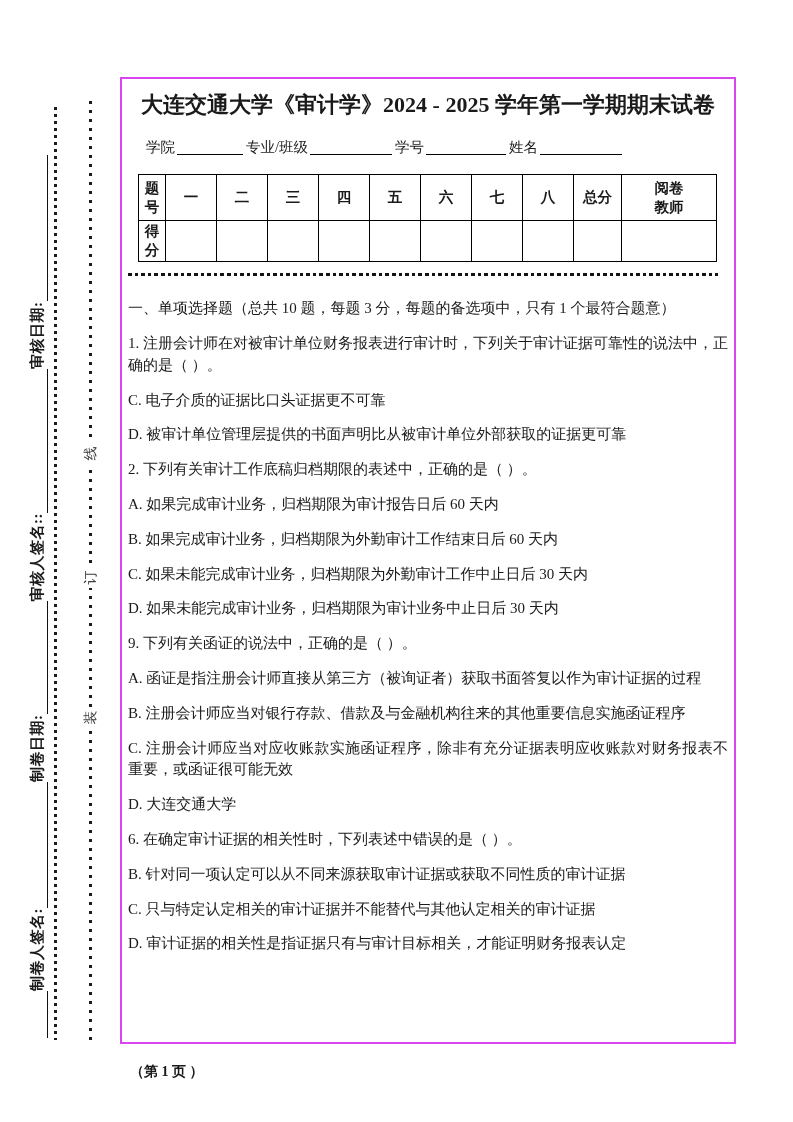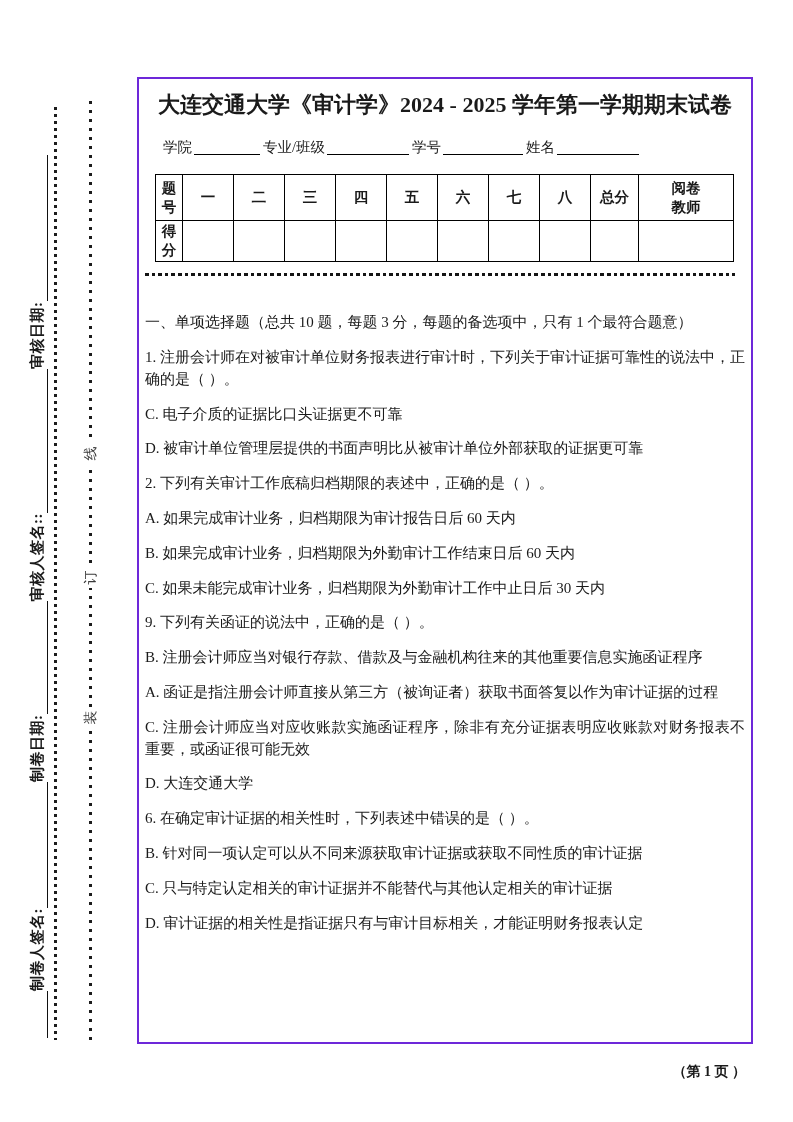--- a/index.html
+++ b/index.html
@@ -59,23 +59,23 @@
     transform:rotate(-90deg);
     z-index:2;
   }
   .bind-char.c0{top:443px;}
   .bind-char.c1{top:567px;}
   .bind-char.c2{top:707px;}
 
   
   .content-box{
     position:absolute;
-    left:137px; top:77px;
+    left:120px; top:77px;
     width:616px; height:967px;
-    border:2px solid #6d28d9;
+    border:2px solid #d946ef;
     box-sizing:border-box;
     padding:0 6px;
     overflow:hidden;
   }
   .exam-title{
     margin-top:11px;
     text-align:center;
     font-size:22px;
     font-weight:600;
     line-height:30px;
@@ -117,34 +117,34 @@
   .score-table tr.r1 td{height:45px;}
   .score-table tr.r2 td{height:40px;}
 
   .dotted-sep{
     margin-top:11px;
     width:590px; height:3.2px;
     background-image:repeating-linear-gradient(to right,#141414 0 3.6px,transparent 3.6px 6.6px);
   }
 
   .body-text{
-    margin-top:36px;
+    margin-top:22px;
     font-size:15px;
     line-height:21.8px;
   }
   .body-text p{
     margin:0 0 13px 0;
     text-align:justify;
   }
 
   .page-footer{
     position:absolute;
     left:130px; top:1063px;
     width:616px;
-    text-align:right;
+    text-align:left;
     font-size:14px;
     font-weight:600;
   }
 </style>
 </head>
 <body>
 
 <div class="page">
 
   <div class="margin-strip">
@@ -233,24 +233,25 @@
       <p>一、单项选择题（总共 10 题，每题 3 分，每题的备选项中，只有 1 个最符合题意）</p>
 
       <p>1.  注册会计师在对被审计单位财务报表进行审计时，下列关于审计证据可靠性的说法中，正确的是（  ）。</p>
       <p>C.  电子介质的证据比口头证据更不可靠</p>
       <p>D.  被审计单位管理层提供的书面声明比从被审计单位外部获取的证据更可靠</p>
 
       <p>2.  下列有关审计工作底稿归档期限的表述中，正确的是（  ）。</p>
       <p>A.  如果完成审计业务，归档期限为审计报告日后 60 天内</p>
       <p>B.  如果完成审计业务，归档期限为外勤审计工作结束日后 60 天内</p>
       <p>C.  如果未能完成审计业务，归档期限为外勤审计工作中止日后 30 天内</p>
+      <p>D.  如果未能完成审计业务，归档期限为审计业务中止日后 30 天内</p>
 
       <p>9.  下列有关函证的说法中，正确的是（  ）。</p>
+      <p>A.  函证是指注册会计师直接从第三方（被询证者）获取书面答复以作为审计证据的过程</p>
       <p>B.  注册会计师应当对银行存款、借款及与金融机构往来的其他重要信息实施函证程序</p>
-      <p>A.  函证是指注册会计师直接从第三方（被询证者）获取书面答复以作为审计证据的过程</p>
       <p>C.  注册会计师应当对应收账款实施函证程序，除非有充分证据表明应收账款对财务报表不重要，或函证很可能无效</p>
       <p>D.  大连交通大学</p>
 
       <p>6.  在确定审计证据的相关性时，下列表述中错误的是（  ）。</p>
       <p>B.  针对同一项认定可以从不同来源获取审计证据或获取不同性质的审计证据</p>
       <p>C.  只与特定认定相关的审计证据并不能替代与其他认定相关的审计证据</p>
       <p>D.  审计证据的相关性是指证据只有与审计目标相关，才能证明财务报表认定</p>
     </div>
   </div>
 

